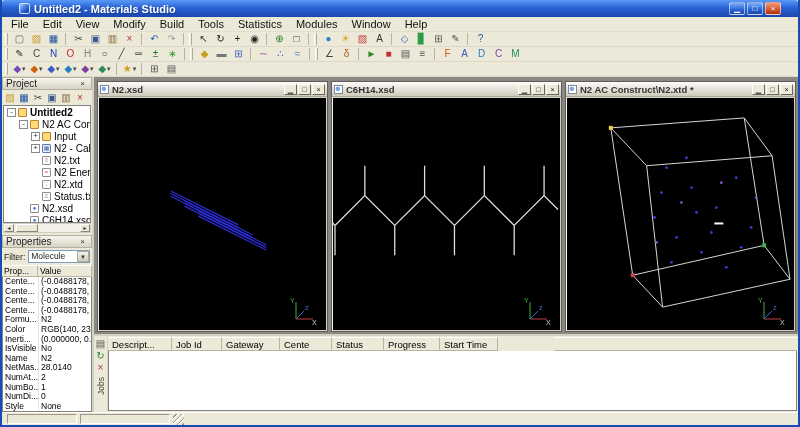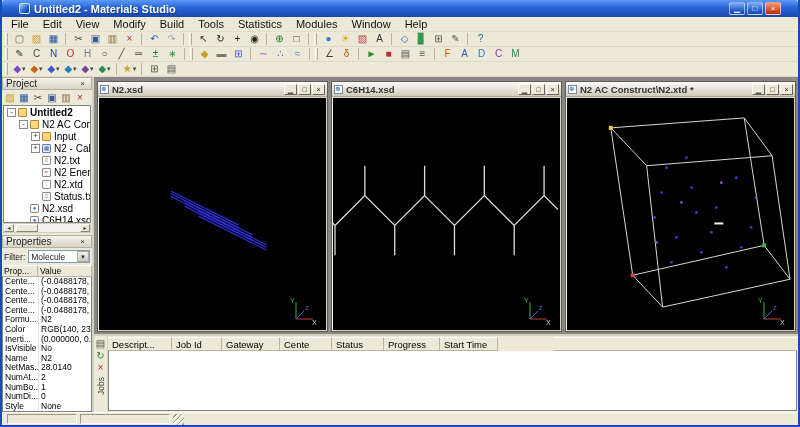--- a/index.html
+++ b/index.html
@@ -49,21 +49,21 @@
     font-size:6px;line-height:1;border-radius:1px;}
   .tree-label{white-space:nowrap;}
   .hscroll{height:10px;flex:0 0 10px;display:flex;align-items:center;background:#f2f0e8;margin:0 1px;border:1px solid #d0ccc0;}
   .sc-btn{width:10px;height:8px;background:#ece9d8;border:1px solid;border-color:#fff #8a8678 #8a8678 #fff;
     display:flex;align-items:center;justify-content:center;font-size:5px;color:#333;flex:0 0 10px;}
   .sc-thumb{width:22px;height:8px;background:#ece9d8;border:1px solid;border-color:#fff #8a8678 #8a8678 #fff;margin-left:2px;}
 
   .props-panel{flex:0 0 177px;display:flex;flex-direction:column;margin-top:2px;min-height:0;}
   .filter-row{height:17px;flex:0 0 17px;display:flex;align-items:center;padding:1px 2px;font-size:8.5px;color:#222;background:#ece9d8;}
   .filter-label{margin-right:3px;}
-  .dropdown{flex:1;height:13px;background:#fff;border:1px solid #7f9db9;display:flex;align-items:center;font-size:8.5px;}
+  .dropdown{flex:1;height:13px;background:#fff;border:1px solid #7f9db9;display:flex;align-items:flex-start;font-size:8.5px;}
   .dropdown .dd-text{flex:1;padding-left:2px;white-space:nowrap;overflow:hidden;}
   .dd-btn{width:12px;height:11px;background:linear-gradient(180deg,#f4f2ea,#cfcaba);border:1px solid #b0ac9c;
     display:flex;align-items:center;justify-content:center;font-size:6px;color:#333;}
   .props-cols{height:12px;flex:0 0 12px;display:flex;font-size:8.5px;}
   .props-col{background:#ece9d8;border-right:1px solid #b8b4a4;border-bottom:1px solid #b8b4a4;border-top:1px solid #fff;
     padding:0 2px;white-space:nowrap;overflow:hidden;}
   .props-col.c0{width:36px;flex:0 0 36px;}
   .props-col.c1{flex:1;}
   .props-rows{flex:1;background:#fff;border:1px solid #828282;border-top:none;overflow:hidden;font-size:8.5px;}
   .prop-row{display:flex;height:9.6px;line-height:9.6px;}

